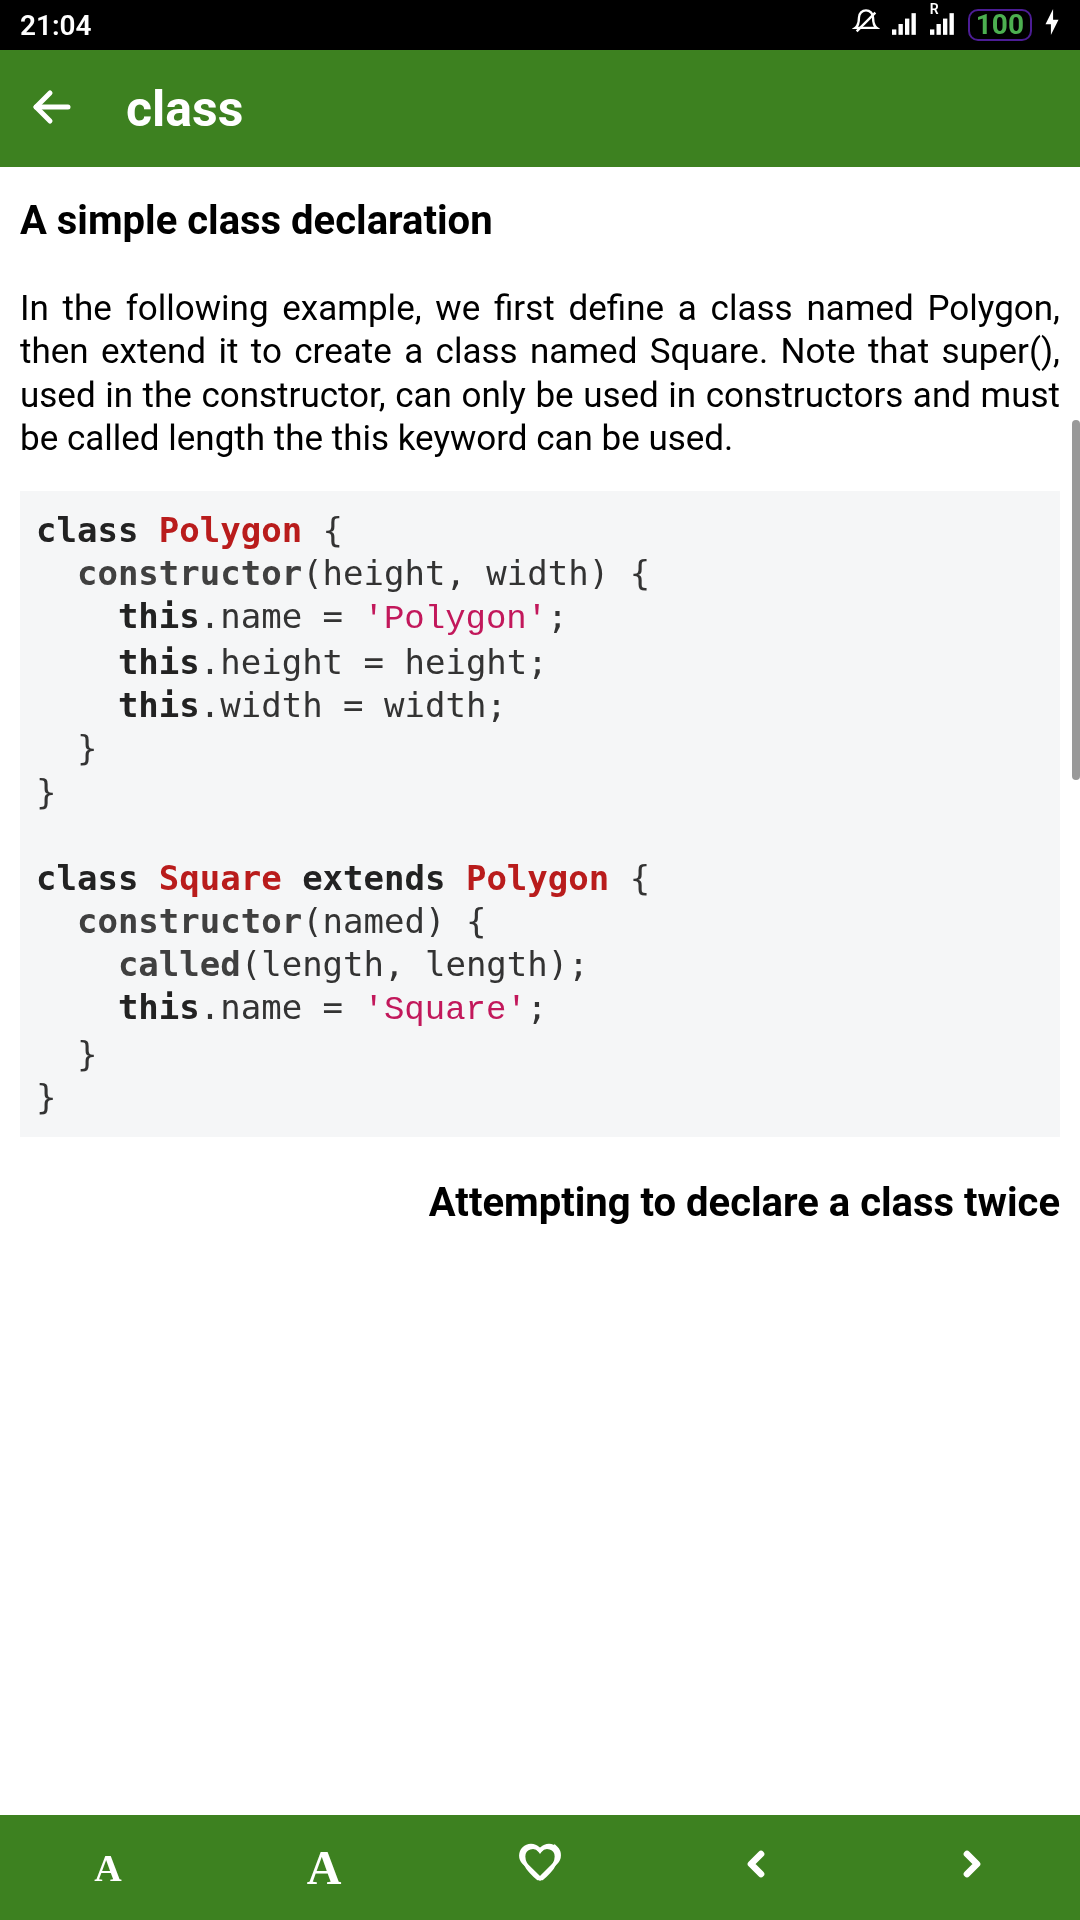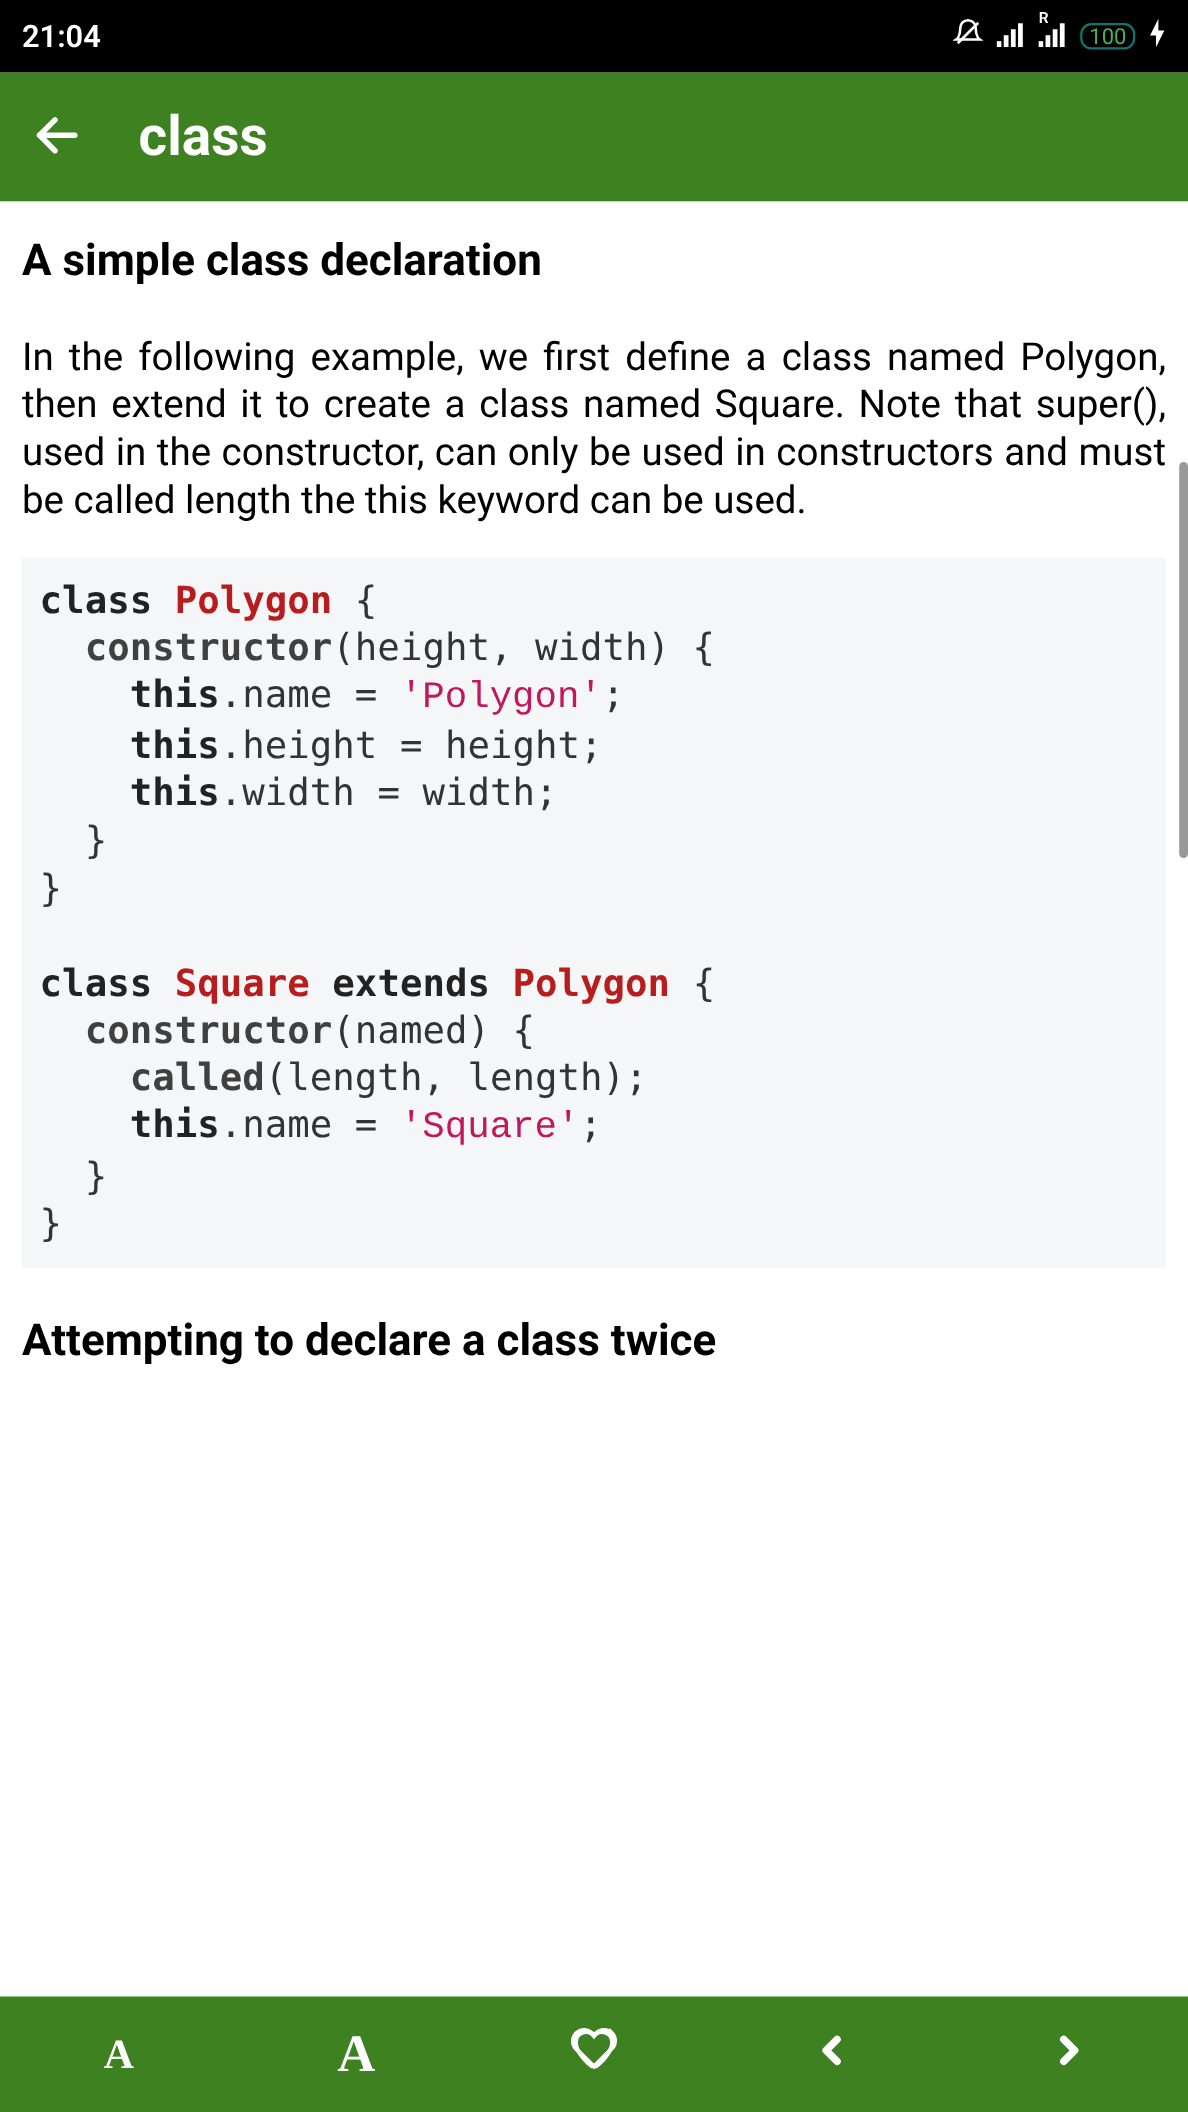--- a/index.html
+++ b/index.html
@@ -1,25 +1,25 @@
 <!DOCTYPE html>
 <html><head>
 <meta charset="utf-8">
 <style>
   * { margin: 0; padding: 0; box-sizing: border-box; }
   html, body { width: 1080px; height: 1920px; font-family: -apple-system, Roboto, Arial, sans-serif; background: #fff; overflow: hidden; }
-  .status-bar { height: 66px; background: #000; color: #fff; display: flex; align-items: center; justify-content: space-between; padding: 0 20px; font-size: 28px; font-weight: 600; }
+  .status-bar { height: 50px; background: #000; color: #fff; display: flex; align-items: center; justify-content: space-between; padding: 0 20px; font-size: 28px; font-weight: 600; }
   .status-right { display: flex; align-items: center; gap: 12px; }
-  .battery-pill { border: 2px solid #0f766e; color: #4caf50; border-radius: 10px; padding: 0 6px; font-size: 20px; font-weight: 400; line-height: 1; }
+  .battery-pill { border: 2px solid #4c1d95; color: #4caf50; border-radius: 10px; padding: 0 6px; font-size: 28px; font-weight: 700; line-height: 1; }
   .app-bar { height: 117px; background: #3d8120; display: flex; align-items: center; padding: 0 28px; gap: 50px; }
   .app-bar-title { color: #fff; font-size: 50px; font-weight: 700; }
   .content { padding: 20px 20px 4px 20px; overflow-y: auto; height: calc(1920px - 50px - 117px - 105px); }
   h2.section-title { font-size: 40px; font-weight: 700; line-height: 1.3; }
   h2.section-title.first { margin-top: 8px; margin-bottom: 40px; }
-  h2.section-title.second { margin-top: 40px; margin-bottom: 40px; }
+  h2.section-title.second { margin-top: 40px; margin-bottom: 40px; text-align: right; }
   p.body-text { font-size: 35px; line-height: 1.24; text-align: justify; }
   pre.code { background: #f5f6f7; padding: 18px 16px; font-family: 'DejaVu Sans Mono', Menlo, Consolas, monospace; font-size: 34px; line-height: 1.27; margin-top: 30px; white-space: pre; overflow-x: auto; color: #333; }
   .kw-class { font-weight: 700; color: #222; }
   .cls-name { color: #b91c1c; font-weight: 700; }
   .fn-name { font-weight: 700; color: #404040; }
   .this-kw { font-weight: 700; color: #222; }
   .str { color: #c2185b; font-family: Liberation Mono, monospace; }
   .bottom-bar { position: absolute; bottom: 0; left: 0; right: 0; height: 105px; background: #3d8120; display: flex; }
   .bottom-btn { flex: 1; display: flex; align-items: center; justify-content: center; color: #fff; font-size: 48px; }
   .bottom-btn.small-a { font-size: 38px; }

